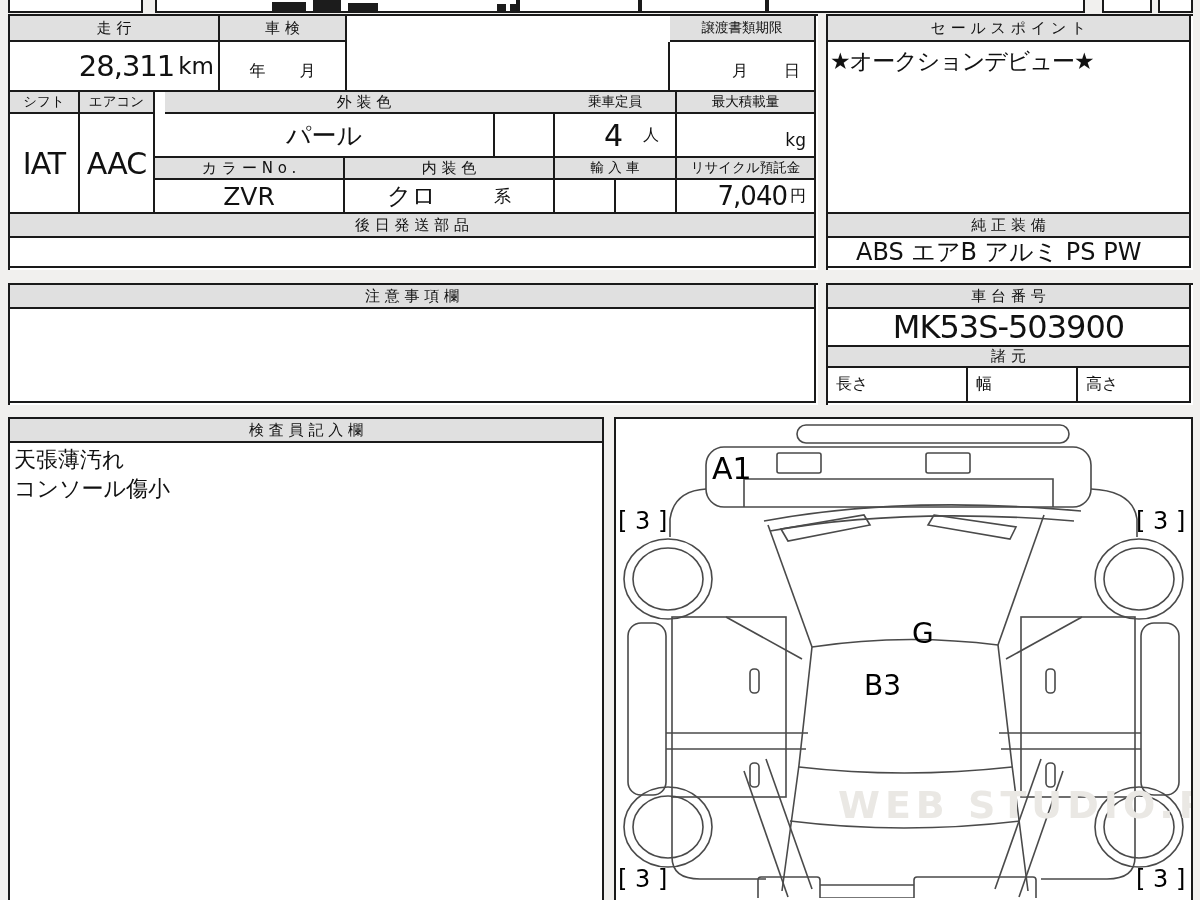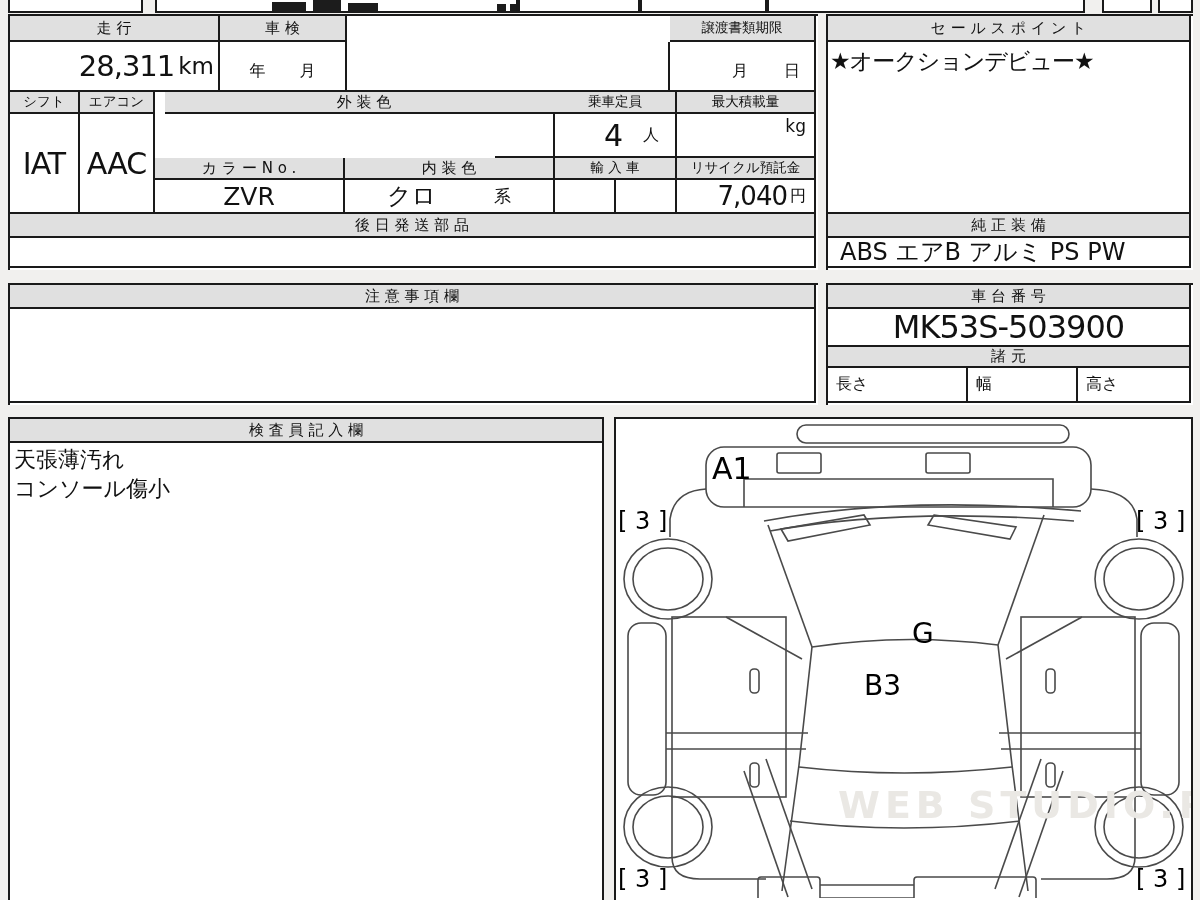--- a/index.html
+++ b/index.html
@@ -69,26 +69,29 @@
   <div class="cell hdr sm" style="left:545px;top:76px;width:122px;height:22px">乗車定員</div>
   <div class="cell hdr sm" style="left:667px;top:76px;width:139px;height:22px">最大積載量</div>
 
   <div class="cell valflex" style="left:0;top:98px;width:70px;height:100px;justify-content:center">
     <span class="b" style="font-size:30px;letter-spacing:-1px">IAT</span>
   </div>
   <div class="cell valflex" style="left:70px;top:98px;width:75px;height:100px;justify-content:center">
     <span class="b" style="font-size:30px;letter-spacing:-1px">AAC</span>
   </div>
 
+  <div class="cell valflex" style="left:145px;top:98px;width:340px;height:44px;justify-content:center">
+    <span class="b" style="font-size:25px">パール</span>
+  </div>
   <div class="cell" style="left:485px;top:98px;width:60px;height:44px"></div>
   <div class="cell valflex" style="left:545px;top:98px;width:122px;height:44px;justify-content:flex-end;padding-right:16px">
     <span class="b" style="font-size:30px">4</span>
     <span class="unit" style="margin-left:20px">人</span>
   </div>
-  <div class="cell valflex" style="left:667px;top:98px;width:139px;height:44px;justify-content:flex-end;align-items:flex-end;padding:0 8px 20px 0">
+  <div class="cell valflex" style="left:667px;top:98px;width:139px;height:44px;justify-content:flex-end;align-items:flex-end;padding:0 8px 6px 0">
     <span></span>
     <span class="unit" style="font-size:17px">kg</span>
   </div>
 
   <div class="cell hdr" style="left:145px;top:142px;width:190px;height:22px">カ ラ ー N o .</div>
   <div class="cell hdr" style="left:335px;top:142px;width:210px;height:22px">内 装 色</div>
   <div class="cell hdr sm" style="left:545px;top:142px;width:122px;height:22px">輸 入 車</div>
   <div class="cell hdr sm" style="left:667px;top:142px;width:139px;height:22px">リサイクル預託金</div>
 
   <div class="cell valflex" style="left:145px;top:164px;width:190px;height:34px;justify-content:center">
@@ -108,21 +111,21 @@
   <div class="cell hdr" style="left:0;top:198px;width:806px;height:24px">後 日 発 送 部 品</div>
   <div class="cell" style="left:0;top:222px;width:806px;height:30px"></div>
 </div>
 
 <div class="tbl" style="left:826px;top:14px;width:367px;height:256px">
   <div class="cell hdr" style="left:0;top:0;width:363px;height:26px">セ ー ル ス ポ イ ン ト</div>
   <div class="cell" style="left:0;top:26px;width:363px;height:172px">
     <div class="b" style="font-size:23px;padding:4px 2px 0 2px;letter-spacing:-1px">★オークションデビュー★</div>
   </div>
   <div class="cell hdr" style="left:0;top:198px;width:363px;height:24px">純 正 装 備</div>
-  <div class="cell valflex" style="left:0;top:222px;width:363px;height:30px;padding-left:12px">
+  <div class="cell valflex" style="left:0;top:222px;width:363px;height:30px;padding-left:28px">
     <span class="b" style="font-size:24px;letter-spacing:0">ABS エアB アルミ PS PW</span>
   </div>
 </div>
 
 <div class="tbl" style="left:8px;top:283px;width:810px;height:122px">
   <div class="cell hdr" style="left:0;top:0;width:806px;height:24px">注 意 事 項 欄</div>
   <div class="cell" style="left:0;top:24px;width:806px;height:94px"></div>
 </div>
 
 <div class="tbl" style="left:826px;top:283px;width:367px;height:122px">

